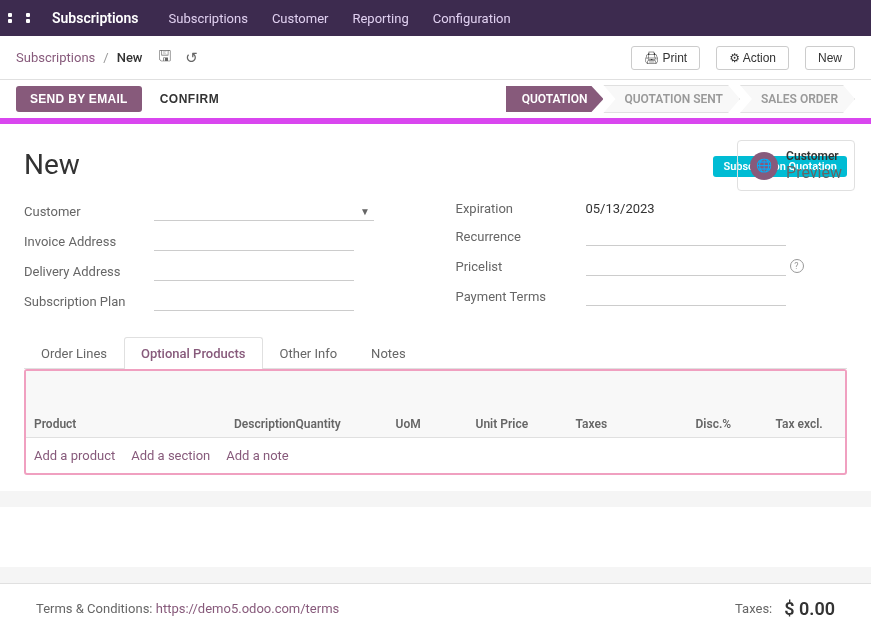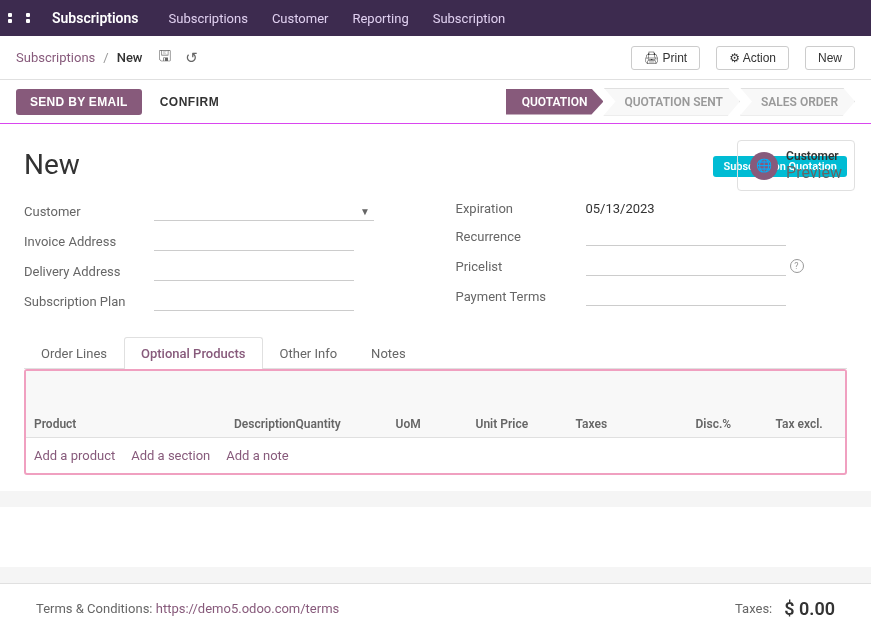--- a/index.html
+++ b/index.html
@@ -20,21 +20,21 @@
     .breadcrumb-sep { color: #999; }
     .breadcrumb-current { color: #333; font-size: 13px; font-weight: 500; }
     .breadcrumb-icons { display: flex; gap: 6px; margin-left: 4px; }
     .breadcrumb-icon-btn { background: none; border: none; cursor: pointer; color: #666; font-size: 15px; padding: 2px 4px; }
     .breadcrumb-right { display: flex; align-items: flex-start; gap: 16px; }
     .btn-print { background: none; border: 1px solid #ccc; border-radius: 3px; padding: 4px 12px; font-size: 12px; cursor: pointer; color: #333; }
     .btn-action { background: none; border: 1px solid #ccc; border-radius: 3px; padding: 4px 12px; font-size: 12px; cursor: pointer; color: #333; }
     .btn-new { background: #fff; border: 1px solid #ccc; border-radius: 3px; padding: 4px 12px; font-size: 12px; cursor: pointer; color: #333; }
 
     
-    .action-bar { background: #fff; border-bottom: 1px solid #d946ef; display: flex; align-items: center; justify-content: space-between; padding: 0 16px; height: 44px; }
+    .action-bar { background: #fff; border-bottom: 6px solid #d946ef; display: flex; align-items: center; justify-content: space-between; padding: 0 16px; height: 44px; }
     .action-bar-left { display: flex; gap: 8px; align-items: center; }
     .btn-send-email { background: #875a7b; color: #fff; border: none; border-radius: 3px; padding: 6px 14px; font-size: 12px; font-weight: 600; cursor: pointer; letter-spacing: 0.3px; }
     .btn-confirm { background: none; border: none; color: #333; font-size: 12px; font-weight: 600; cursor: pointer; padding: 6px 10px; letter-spacing: 0.5px; }
 
     
     .status-bar { display: flex; align-items: center; }
     .status-step { display: flex; align-items: flex-start; }
     .status-pill { padding: 6px 16px; font-size: 12px; font-weight: 600; cursor: pointer; position: relative; }
     .status-pill.active { background: #875a7b; color: #fff; clip-path: polygon(0 0, calc(100% - 12px) 0, 100% 50%, calc(100% - 12px) 100%, 0 100%, 12px 50%); padding-left: 20px; }
     .status-pill.active:first-child { clip-path: polygon(0 0, calc(100% - 12px) 0, 100% 50%, calc(100% - 12px) 100%, 0 100%); padding-left: 16px; }
@@ -90,21 +90,21 @@
     <div class="top-nav-grid-dot"></div>
       <div class="top-nav-grid-dot"></div>
     <div class="top-nav-grid-dot"></div>
       <div class="top-nav-grid-dot"></div>
   </div>
   <span class="top-nav-brand">Subscriptions</span>
   <div class="top-nav-items">
     <span class="top-nav-item">Subscriptions</span>
     <span class="top-nav-item">Customer</span>
     <span class="top-nav-item">Reporting</span>
-    <span class="top-nav-item">Subscription</span>
+    <span class="top-nav-item">Configuration</span>
   </div>
 </nav>
 
 <div class="breadcrumb-bar">
   <div class="breadcrumb-left">
     <span class="breadcrumb-text">Subscriptions</span>
     <span class="breadcrumb-sep">/</span>
     <span class="breadcrumb-current">New</span>
     <div class="breadcrumb-icons">
       <button class="breadcrumb-icon-btn">🖫</button>

